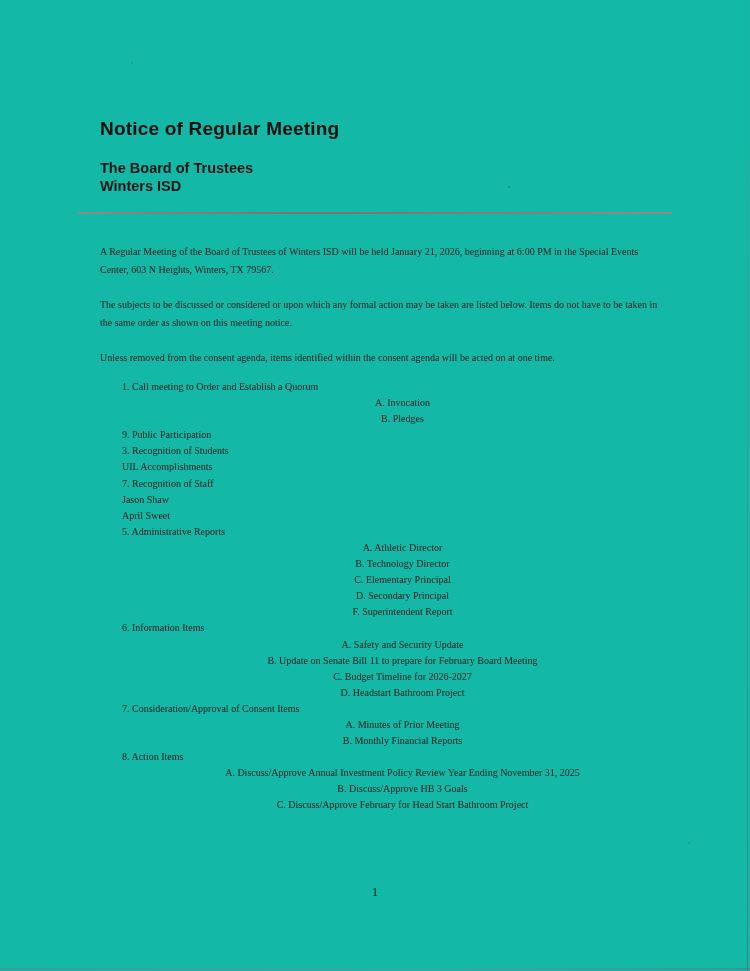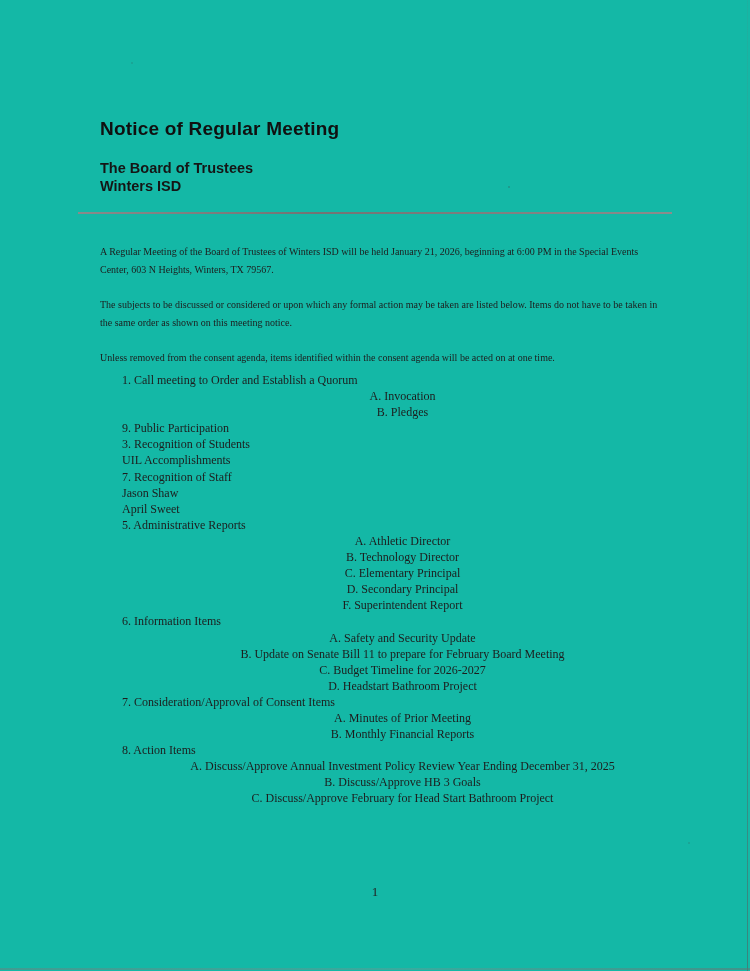--- a/index.html
+++ b/index.html
@@ -52,22 +52,22 @@
 
   .body-par {
     margin-top: 17px;
     font-size: 10px;
     line-height: 18px;
     color: #1d1d1d;
   }
   .body-par.first { margin-top: 29px; }
 
   .agenda {
-    margin-top: 5px;
-    font-size: 12px;
+    margin-top: 12px;
+    font-size: 10px;
     line-height: 16.1px;
     color: #1d1d1d;
   }
   .agenda .a0 { padding-left: 22px; }
   .agenda .a1 { padding-left: 45px; text-align: center; }
 
   .page-number {
     position: absolute;
     top: 884px;
     left: 0;
@@ -145,21 +145,21 @@
       <div class="a1">F. Superintendent Report</div>
       <div class="a0">6. Information Items</div>
       <div class="a1">A. Safety and Security Update</div>
       <div class="a1">B. Update on Senate Bill 11 to prepare for February Board Meeting</div>
       <div class="a1">C. Budget Timeline for 2026-2027</div>
       <div class="a1">D. Headstart Bathroom Project</div>
       <div class="a0">7. Consideration/Approval of Consent Items</div>
       <div class="a1">A. Minutes of Prior Meeting</div>
       <div class="a1">B. Monthly Financial Reports</div>
       <div class="a0">8. Action Items</div>
-      <div class="a1">A. Discuss/Approve Annual Investment Policy Review Year Ending December 31, 2025</div>
+      <div class="a1">A. Discuss/Approve Annual Investment Policy Review Year Ending November 31, 2025</div>
       <div class="a1">B. Discuss/Approve HB 3 Goals</div>
       <div class="a1">C. Discuss/Approve February for Head Start Bathroom Project</div>
     </div>
 
   </div>
 
   <div class="page-number">1</div>
 
   <div class="speck s1"></div>
   <div class="speck s2"></div>

